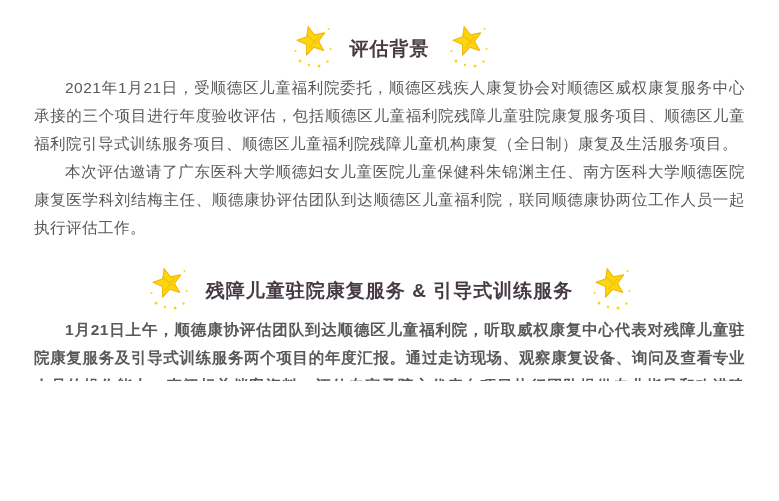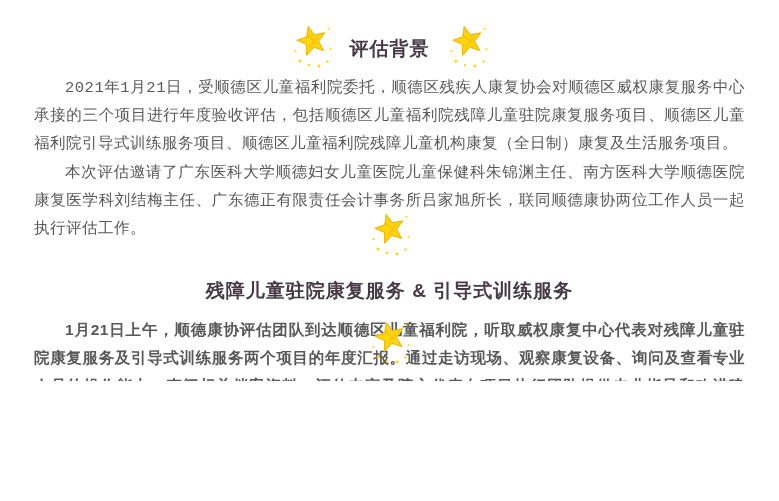--- a/index.html
+++ b/index.html
@@ -44,23 +44,23 @@
   }
   p.body-para {
     margin: 0;
     font-size: 15.5px;
     line-height: 28px;
     color: var(--body);
     text-align: justify;
     text-indent: 2em;
     letter-spacing: 0.5px;
   }
-  .p1 { margin-top: 28px; font-family: Liberation Mono, monospace; }
+  .p1 { margin-top: 28px; }
   .p2 { margin-top: 22px; }
-  .h2row { margin-top: 24px; flex-direction: column; }
+  .h2row { margin-top: 24px; }
   .p3 { margin-top: 28px; font-weight: bold; }
 </style>
 </head>
 <body>
 
 <div class="page">
   <div class="content">
 
     <div class="heading-row">
       <span class="star">
@@ -87,21 +87,21 @@
     <circle cx="27" cy="44" r="1.5" fill="#ffd60d"></circle>
     <circle cx="35.5" cy="39.5" r="1.2" fill="#ffd60d"></circle>
     <circle cx="38.5" cy="27" r="1" fill="#ffd60d"></circle>
     <circle cx="36.5" cy="7" r="1" fill="#ffd60d"></circle>
   </svg>
 </span>
     </div>
 
     <p class="body-para p1">2021年1月21日，受顺德区儿童福利院委托，顺德区残疾人康复协会对顺德区威权康复服务中心承接的三个项目进行年度验收评估，包括顺德区儿童福利院残障儿童驻院康复服务项目、顺德区儿童福利院引导式训练服务项目、顺德区儿童福利院残障儿童机构康复（全日制）康复及生活服务项目。</p>
 
-    <p class="body-para p2">本次评估邀请了广东医科大学顺德妇女儿童医院儿童保健科朱锦渊主任、南方医科大学顺德医院康复医学科刘结梅主任、广东德正有限责任会计事务所吕家旭所长，联同顺德康协两位工作人员一起执行评估工作。</p>
+    <p class="body-para p2">本次评估邀请了广东医科大学顺德妇女儿童医院儿童保健科朱锦渊主任、南方医科大学顺德医院康复医学科刘结梅主任、顺德康协评估团队到达顺德区儿童福利院，联同顺德康协两位工作人员一起执行评估工作。</p>
 
     <div class="heading-row h2row">
       <span class="star">
   <svg width="40" height="46" viewBox="0 0 40 46" xmlns="http://www.w3.org/2000/svg" aria-hidden="true">
     <path d="M16.12 4.51 L22.33 12.93 L32.58 10.83 L26.49 19.34 L31.66 28.44 L21.68 25.28 L14.63 33 L14.55 22.54 L5.02 18.21 L14.95 14.91 Z" fill="#ffd60d" stroke="#f0ba0a" stroke-width="1.2" stroke-linejoin="round"></path>
     <path d="M15 13 L24 21 M18 25 L26 15" stroke="#f0ba0a" stroke-width="2" stroke-linecap="round" opacity="0.55"></path>
     <circle cx="3.5" cy="29" r="1.1" fill="#ffd60d"></circle>
     <circle cx="8" cy="39" r="1.5" fill="#ffd60d"></circle>
     <circle cx="17" cy="43" r="1.2" fill="#ffd60d"></circle>
     <circle cx="27" cy="44" r="1.5" fill="#ffd60d"></circle>

